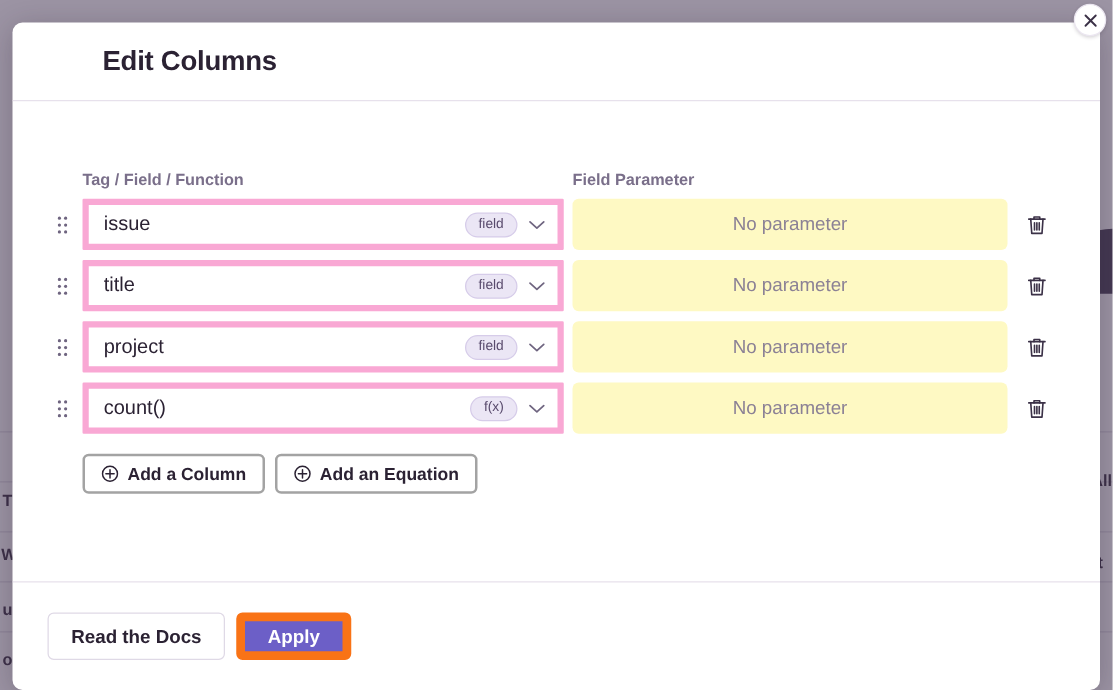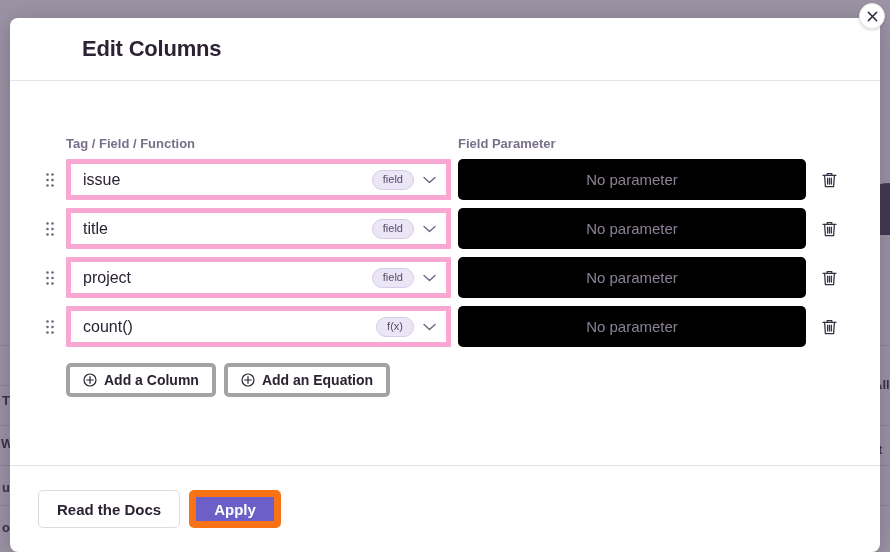--- a/index.html
+++ b/index.html
@@ -175,21 +175,21 @@
   .chevron {
     margin-left: 9px;
     display: flex;
     align-items: center;
   }
 
   .param-box {
     flex: 1;
     height: 41px;
     margin-left: 7px;
-    background: #000000;
+    background: #fef9c3;
     border-radius: 5px;
     display: flex;
     align-items: center;
     justify-content: center;
   }
   .param-text {
     font-size: 15px;
     color: #8b8195;
   }
 
@@ -205,21 +205,21 @@
 
   
   #add-buttons {
     display: flex;
     gap: 8px;
     margin-top: 15px;
     padding-left: 28px;
   }
   .add-btn {
     height: 32px;
-    border: 4px solid #a3a3a3;
+    border: 2px solid #a3a3a3;
     border-radius: 5px;
     background: #ffffff;
     display: flex;
     align-items: center;
     gap: 7px;
     padding: 13px 13px;
     font-size: 14px;
     font-weight: bold;
     color: #2b2233;
     cursor: pointer;

